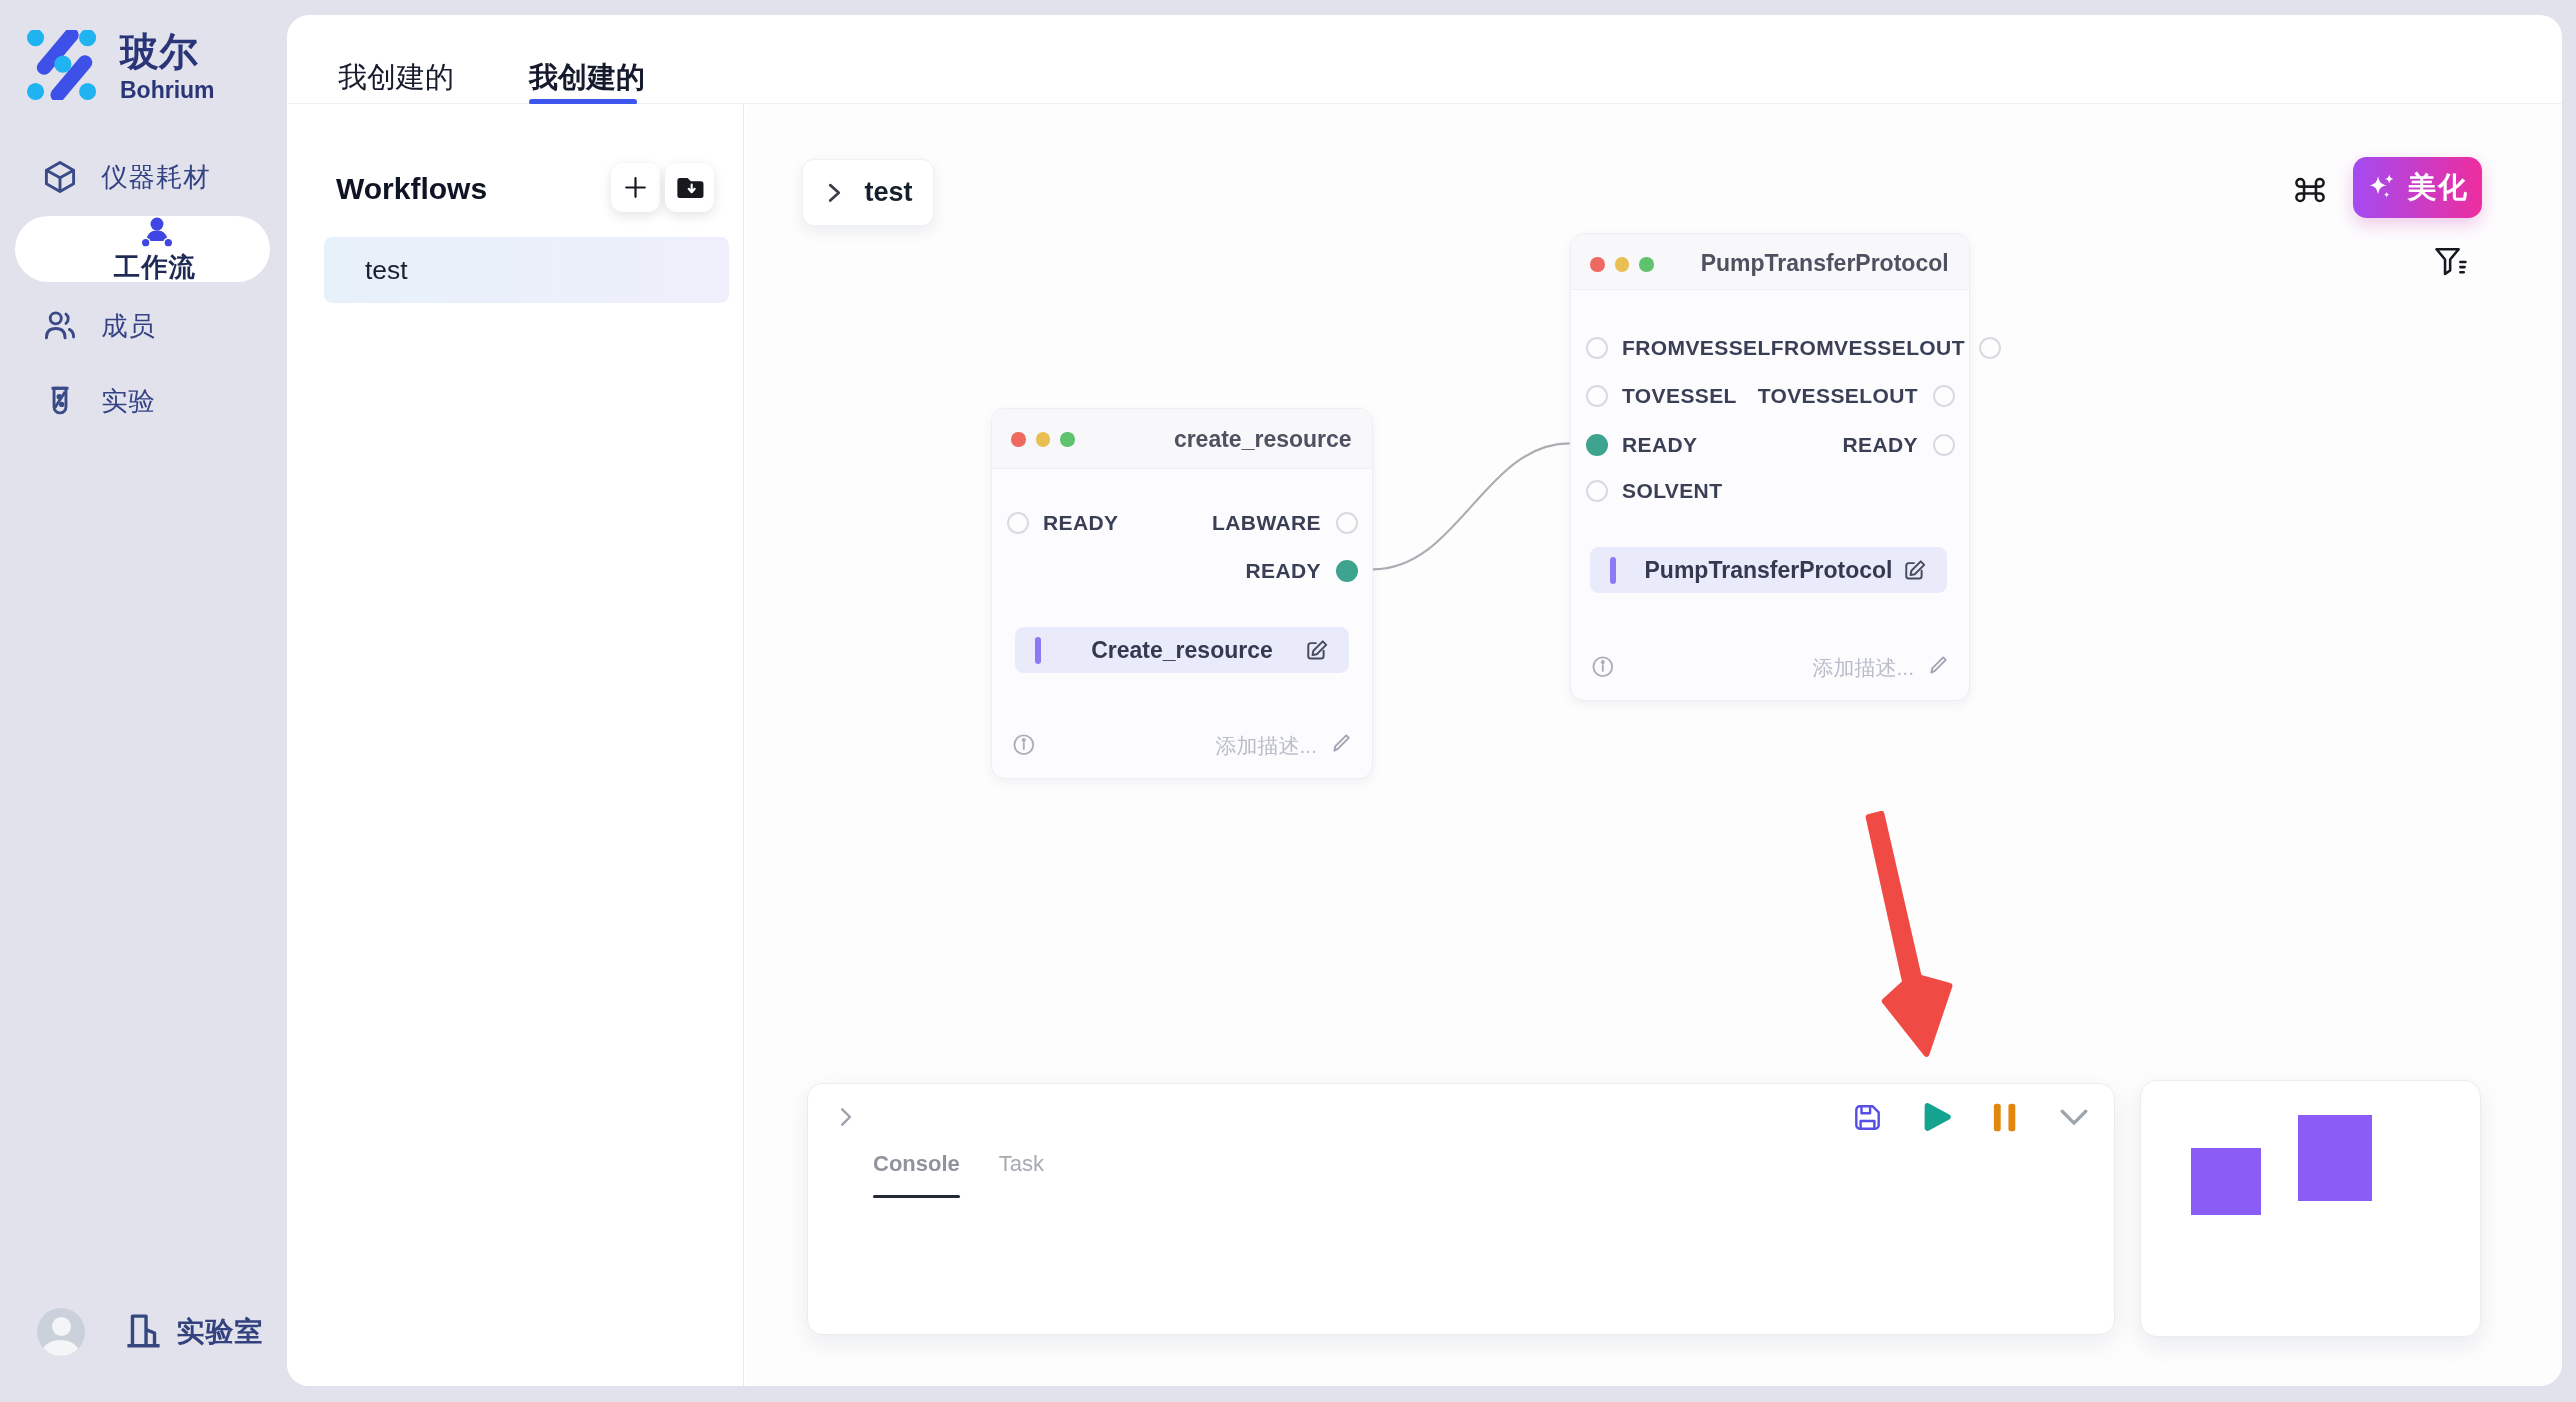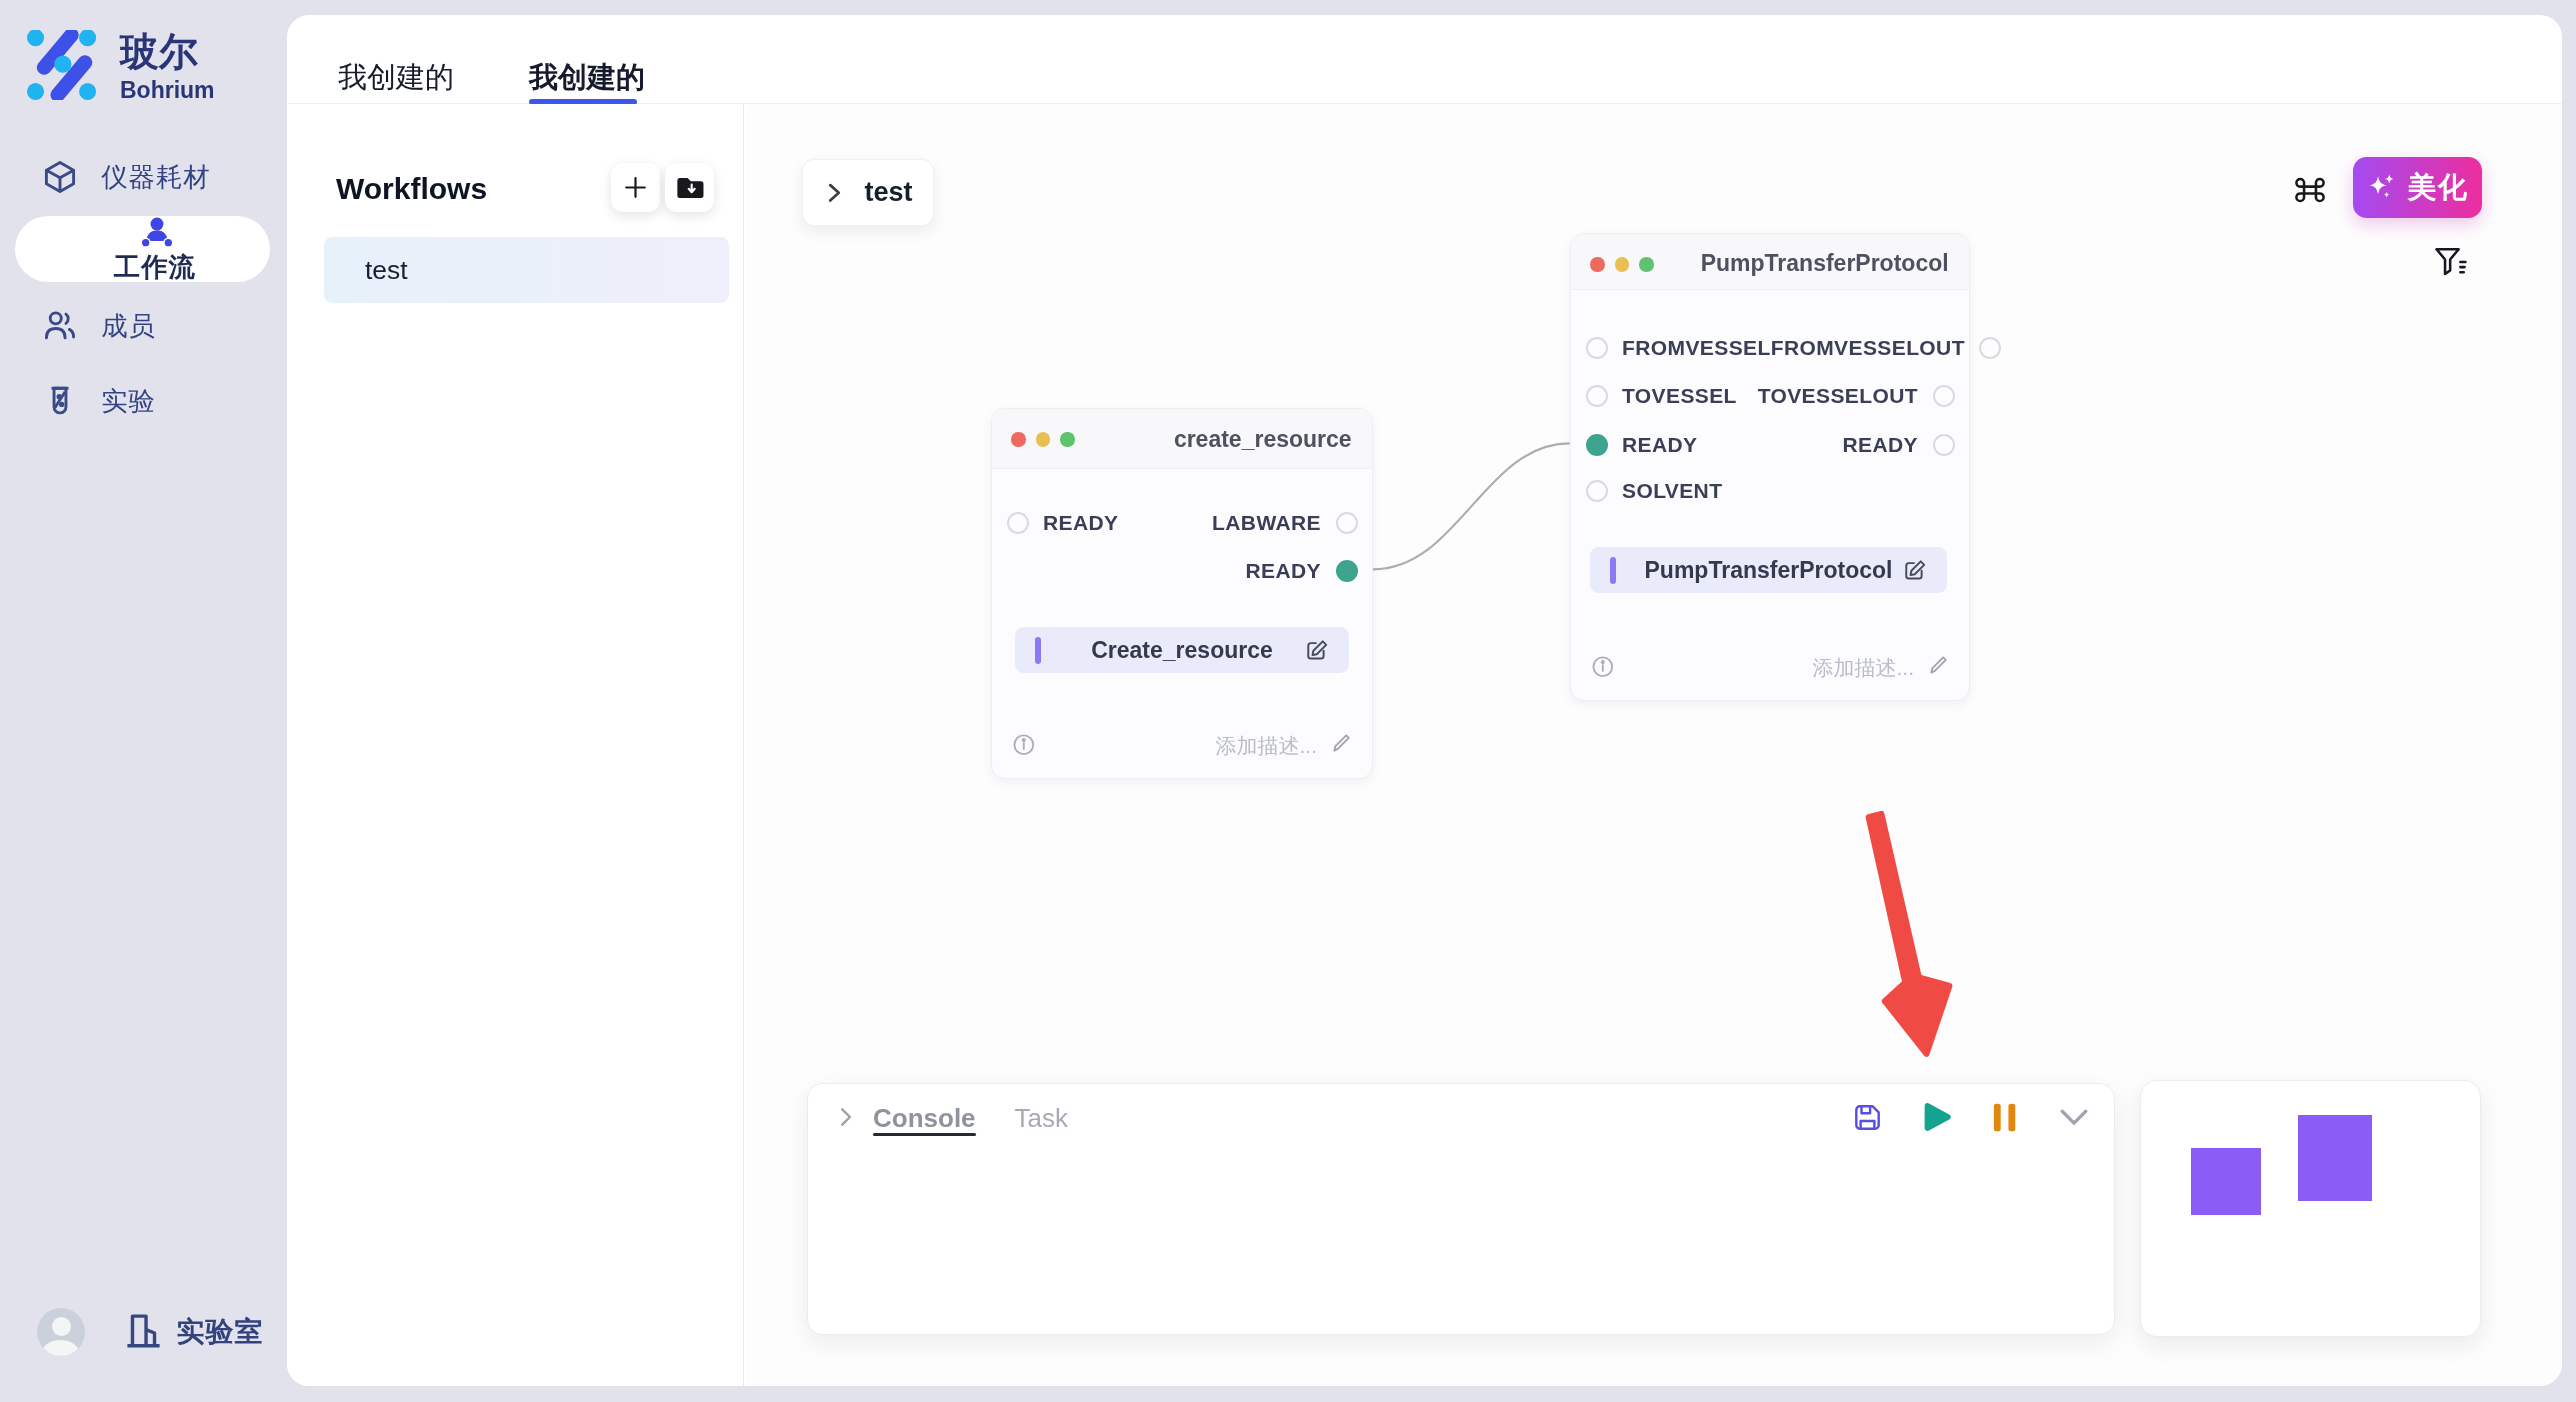--- a/index.html
+++ b/index.html
@@ -74,21 +74,21 @@
   .pill .ptext { flex:1; text-align:center; font-size:23px; font-weight:700; color:#343950; }
   .pill .pedit { position:absolute; right:19px; display:flex; }
   .node-foot { position:absolute; left:0; right:0; bottom:13.6px; height:37px; display:flex; align-items:center; justify-content:space-between; padding:0 19px; }
   .foot-right { display:flex; align-items:flex-start; gap:14px; }
   .desc-ph { font-size:21px; color:#BABDC9; }
 
   
   .console { position:absolute; left:520px; top:1068px; width:1308px; height:252px; background:#fff; border:0.9px solid #ECECEF; border-radius:15.3px; box-shadow:0 8.5px 24px rgba(16,24,40,.07); z-index:2; }
   .con-chev { position:absolute; left:29px; top:20.4px; cursor:pointer; }
   .con-tabs { position:absolute; left:65px; top:19px; display:flex; gap:39px; }
-  .con-tab { font-size:26px; cursor:pointer; position:relative; padding-bottom:2px; }
+  .con-tab { font-size:22px; cursor:pointer; position:relative; padding-bottom:21px;margin-top:48px; }
   .con-tab.active { color:#8E939C; font-weight:700; }
   .con-tab.active::after { content:""; position:absolute; left:0; right:0; bottom:0; height:3.4px; border-radius:1.7px; background:#232A33; }
   .con-tab.idle { color:#A6ABB3; font-weight:500; }
   .con-icons { position:absolute; right:24px; top:17px; display:flex; align-items:center; gap:37px; }
   .cicon { width:32px; height:32px; display:flex; align-items:center; justify-content:center; cursor:pointer; }
 
   
   .minimap { position:absolute; left:1853px; top:1065px; width:341px; height:257px; background:#fff; border:0.9px solid #ECECEF; border-radius:17px; box-shadow:0 8.5px 24px rgba(16,24,40,.08); z-index:2; overflow:hidden; cursor:pointer; }
   .mini-rect { position:absolute; background:#8B5CF6; }
   .mini-rect.a { left:50px; top:67px; width:70px; height:67px; }

